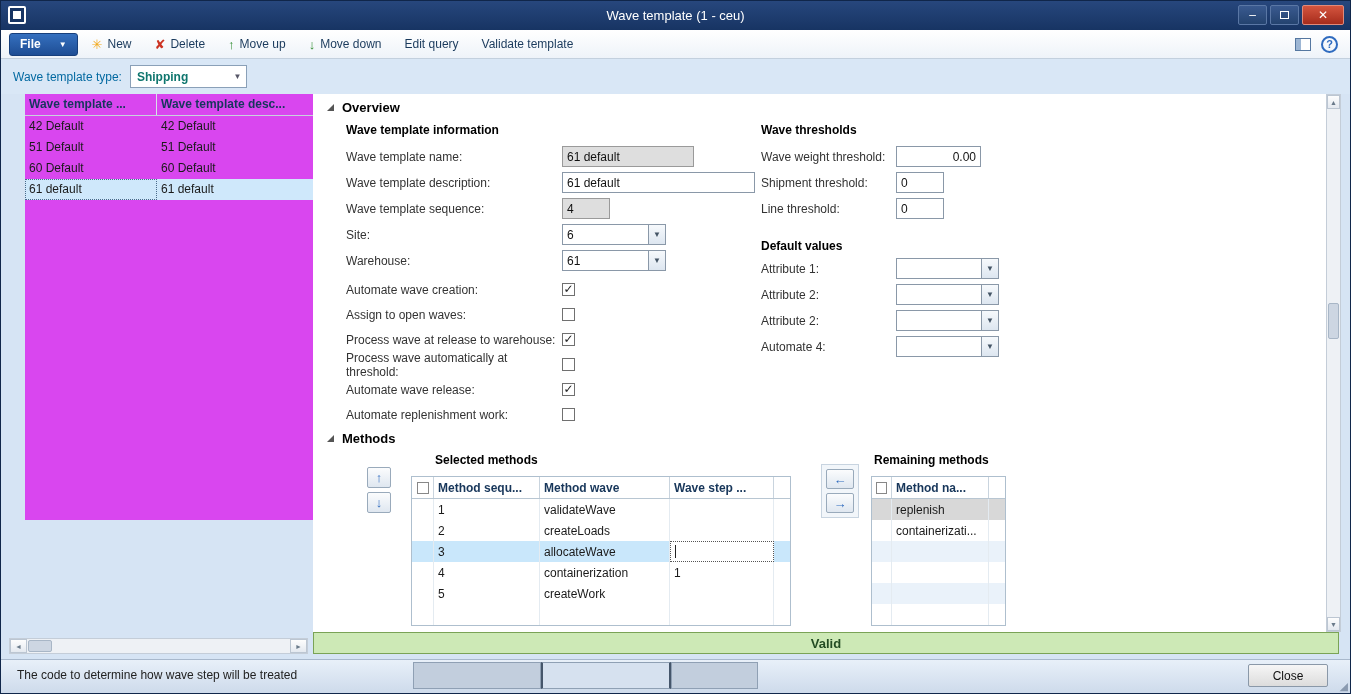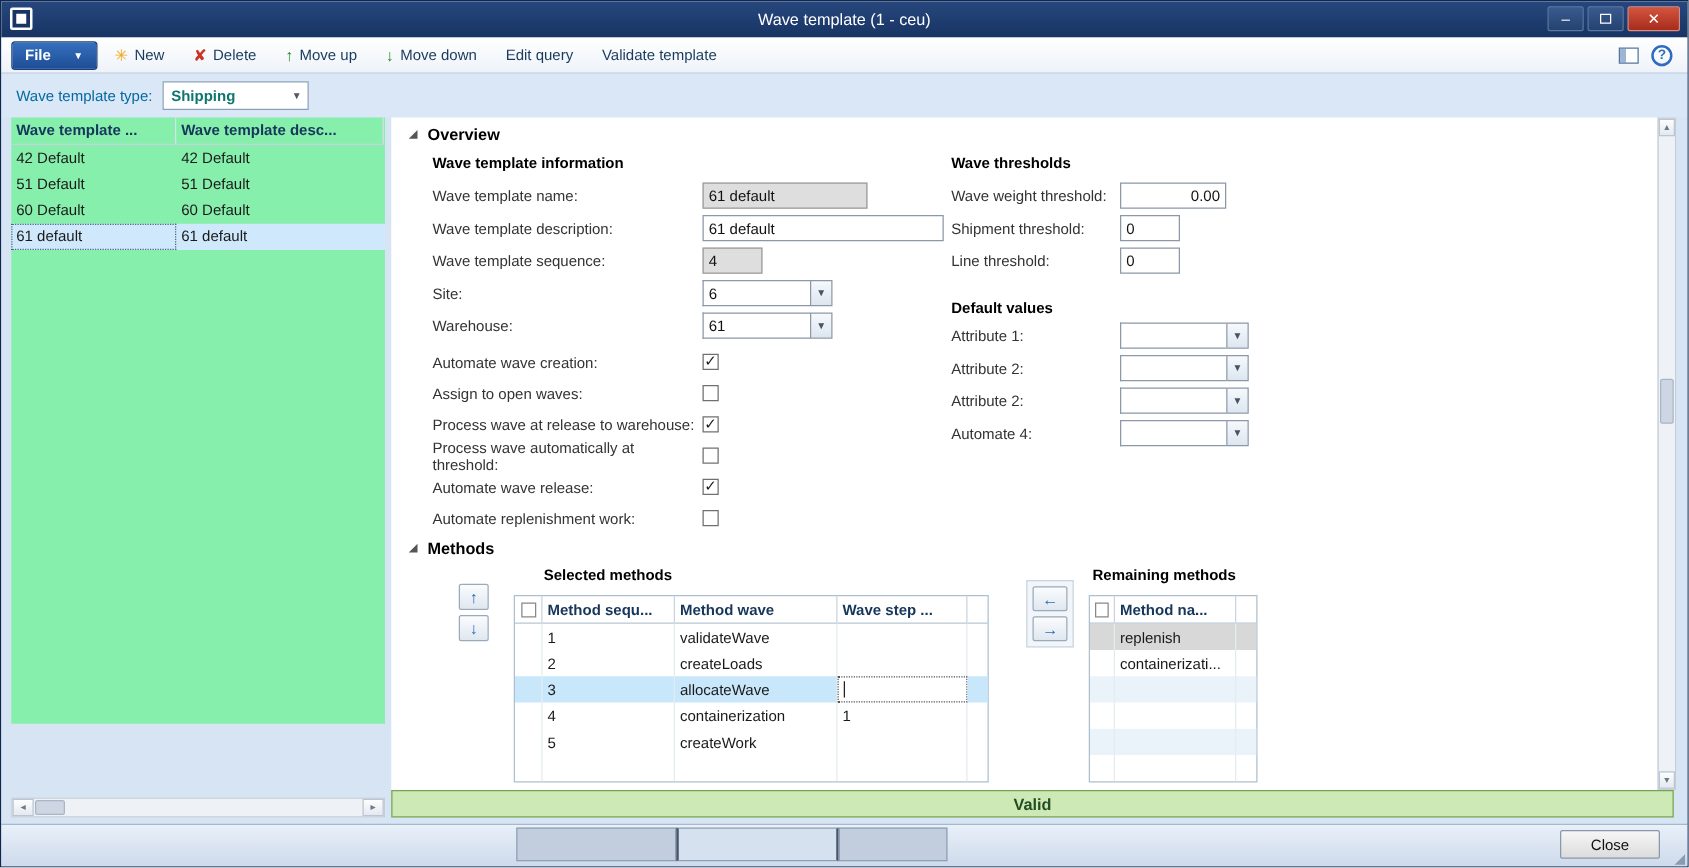--- a/index.html
+++ b/index.html
@@ -39,21 +39,21 @@
   .filterrow { position:absolute; top:58px; left:0; right:0; height:35px; background:#d9e7f6; display:flex; align-items:center; padding-left:12px; }
   .filterrow label { font-size:12px; color:#0369a1; }
   .select { margin-left:8px; width:117px; height:23px; background:#fff; border:1px solid #8aa0b8; display:flex; align-items:center; cursor:pointer; }
   .sel-val { flex:1; padding-left:6px; font-size:12px; font-weight:bold; color:#0f766e; }
   .sel-btn { width:17px; text-align:center; color:#556; font-size:8px; }
 
   
   .workspace { position:absolute; top:93px; left:0; right:0; height:565px; background:#d6e4f4; }
 
   
-  .left-grid { position:absolute; left:8px; top:0; width:299px; height:485px; background:#86efac; font-size:12px; }
+  .left-grid { position:absolute; left:24px; top:0; width:299px; height:426px; background:#d946ef; font-size:12px; }
   .gl-hdr { display:flex; height:22px; border-bottom:1px solid #c8d2dc; font-weight:bold; color:#16365c; }
   .gl-hdr div { padding:3px 4px; border-right:1px solid #d8e0e8; overflow:hidden; white-space:nowrap; }
   .gl-row { display:flex; height:21px; line-height:20px; color:#1a1a1a; cursor:pointer; }
   .gl-row div { padding:0 4px; overflow:hidden; white-space:nowrap; }
   .glc1 { width:132px; } .glc2 { width:166px; }
   .gl-row.sel { background:#cfe8fb; }
   .gl-row.sel .glc1 { outline:1px dotted #4a6a8a; outline-offset:-1px; }
 
   
   .hscroll { position:absolute; left:8px; top:544px; width:299px; height:16px; background:#eef1f5; border:1px solid #c4cdd8; display:flex; }
@@ -484,20 +484,21 @@
     <div class="valid-bar">Valid</div>
 
     <div class="vscroll">
       <div class="sc-btn vs-up">▲</div>
       <div class="vthumb"></div>
       <div class="sc-btn vs-down">▼</div>
     </div>
   </div>
 
   <div class="statusbar">
+    <div class="sb-msg">The code to determine how wave step will be treated</div>
     <div class="sb-seg seg1"></div>
     <div class="sb-seg seg2"></div>
     <div class="sb-seg seg3"></div>
     <div class="sb-close">
         <span>Close</span>
       </div>
     <div class="grip">◢</div>
   </div>
 
 </div>

